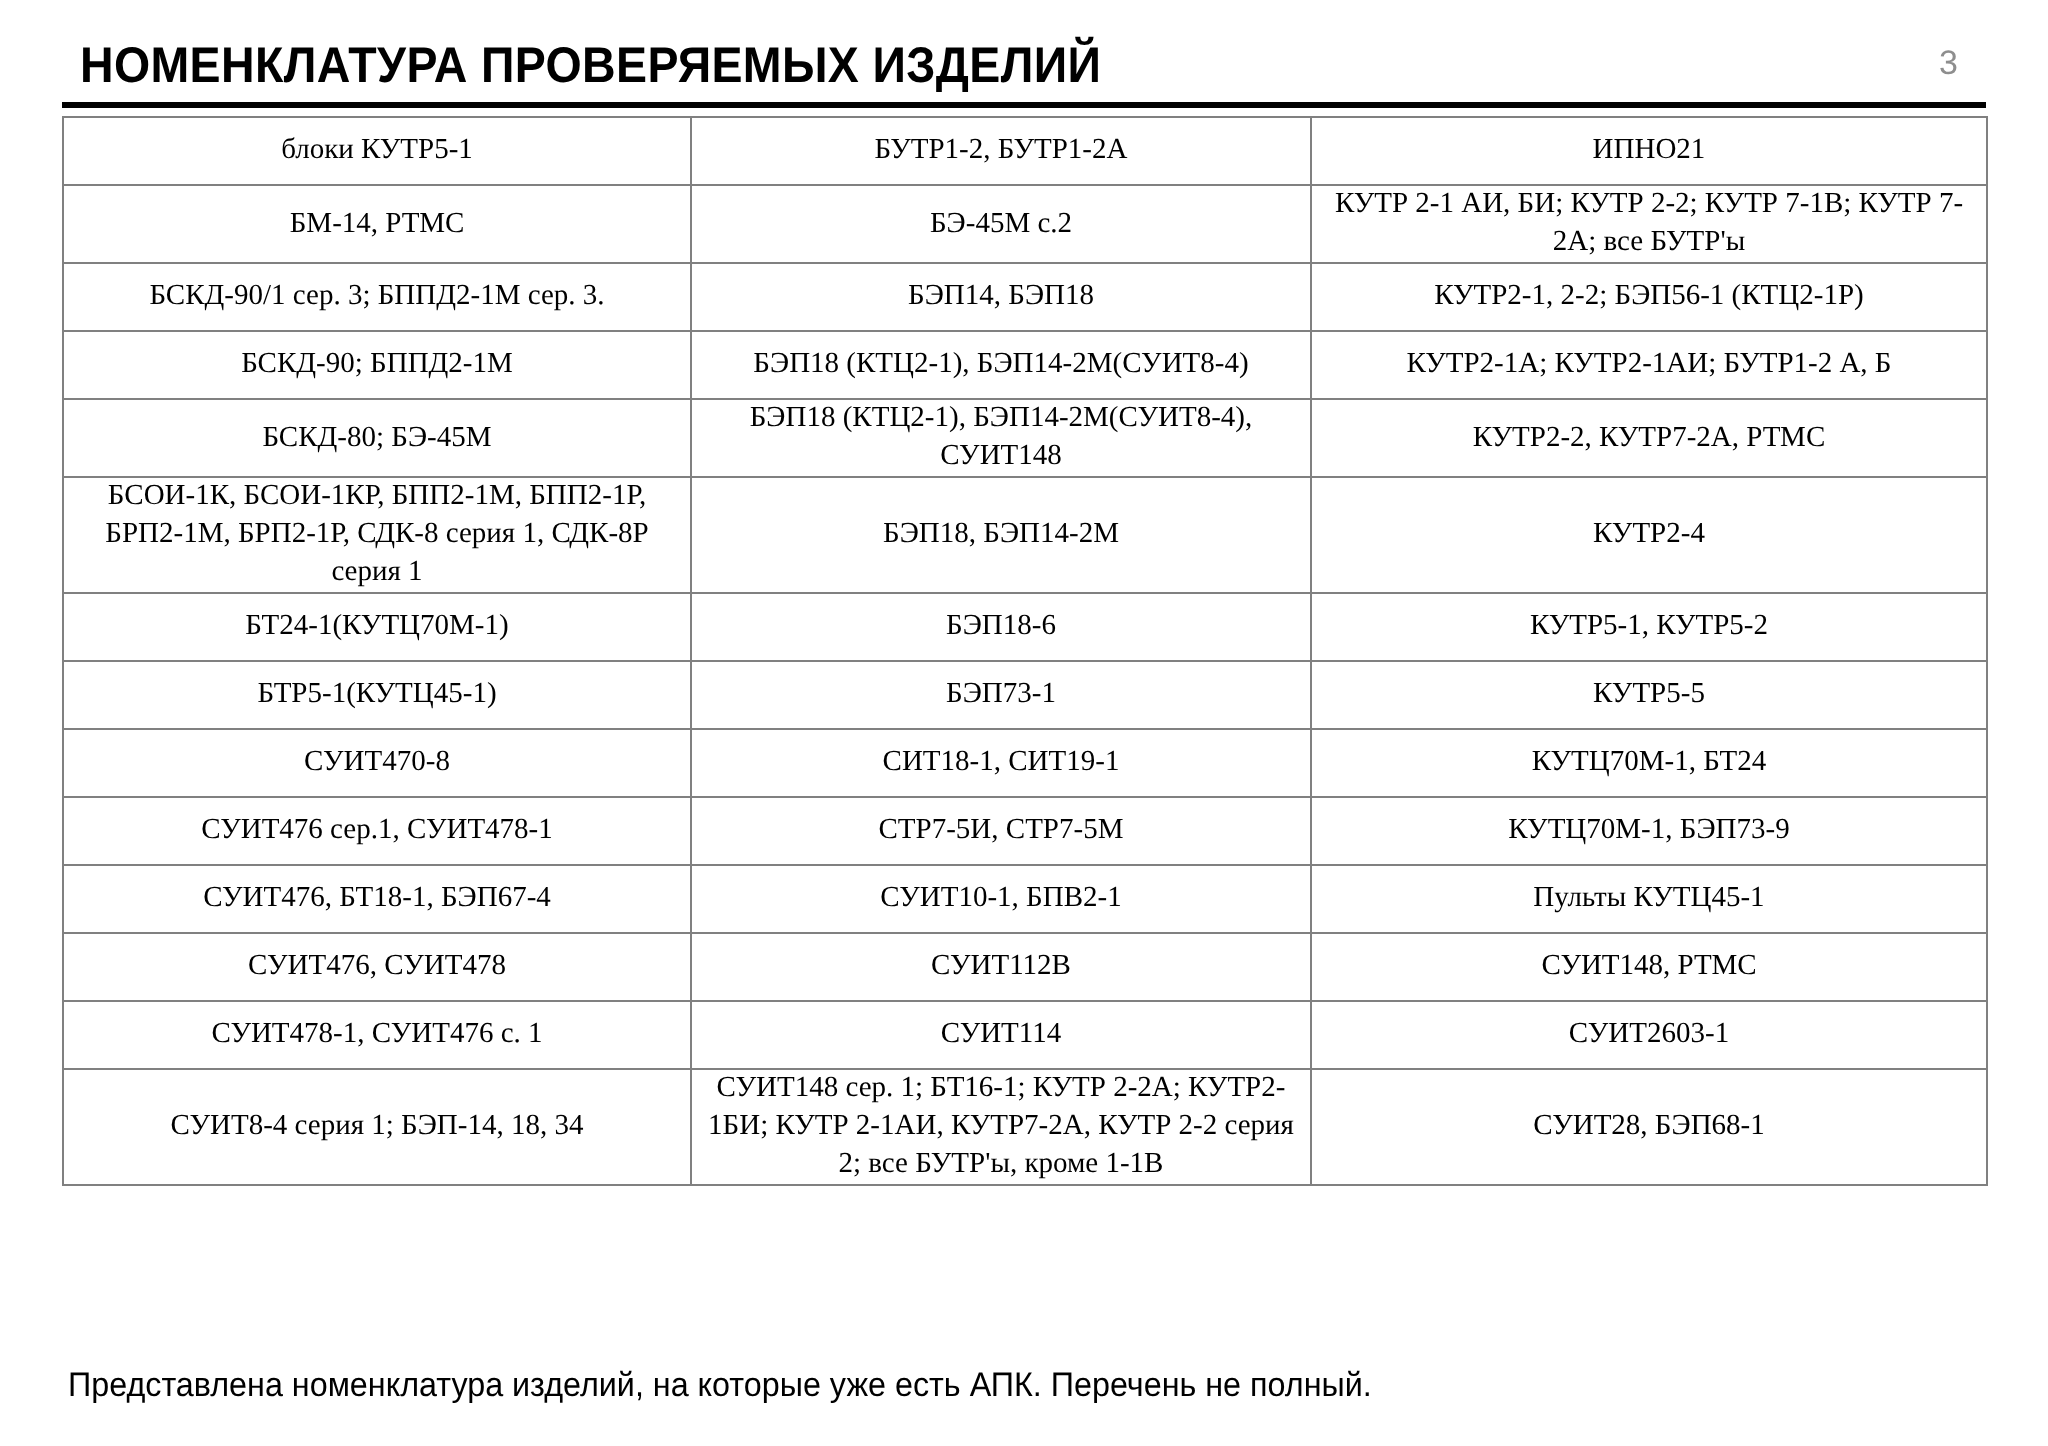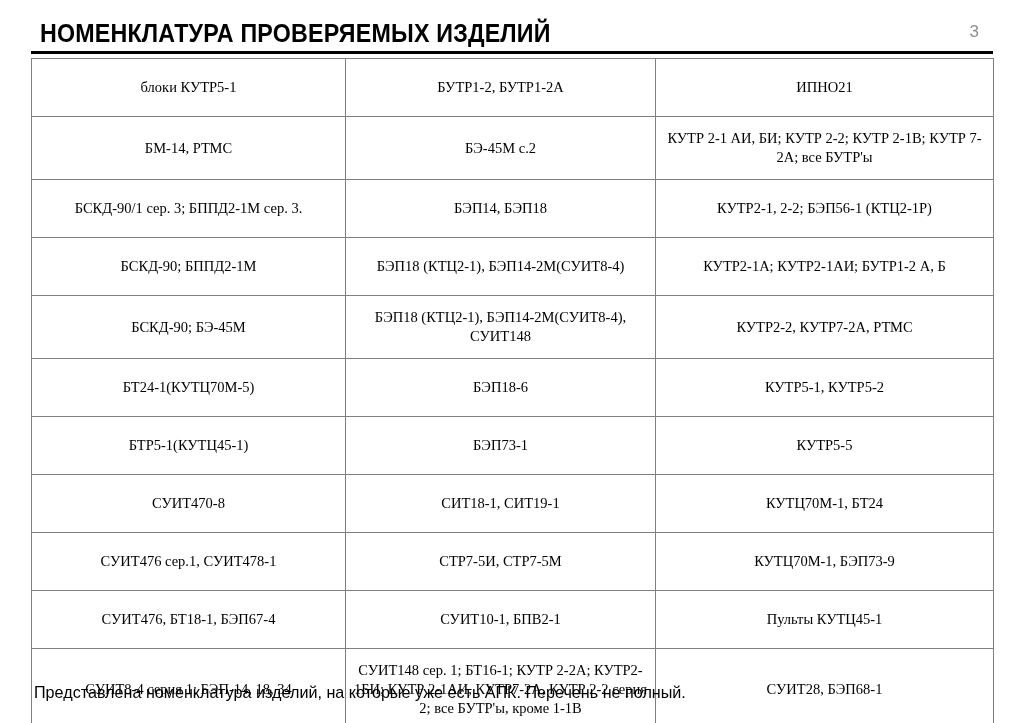--- a/index.html
+++ b/index.html
@@ -74,21 +74,21 @@
     width: 962px;
     table-layout: fixed;
   }
   table.nomenclature td {
     border: 1px solid #808080;
     text-align: center;
     vertical-align: middle;
     font-family: "Liberation Serif", "DejaVu Serif", serif;
     font-size: 14.5px;
     line-height: 19px;
-    padding: 12px 6px;
+    padding: 0 6px;
     color: #000000;
   }
   table.nomenclature col.c1 { width: 314px; }
   table.nomenclature col.c2 { width: 310px; }
   table.nomenclature col.c3 { width: 338px; }
 
   
   tr.r1 td { height: 33px; }
   tr.r2 td { height: 33px; }
 
@@ -127,39 +127,44 @@
       </colgroup>
       <tbody>
         <tr class="r1">
           <td>блоки КУТР5-1</td>
           <td>БУТР1-2, БУТР1-2А</td>
           <td>ИПНО21</td>
         </tr>
         <tr class="r2">
           <td>БМ-14, РТМС</td>
           <td>БЭ-45М с.2</td>
-          <td>КУТР 2-1 АИ, БИ; КУТР 2-2;  КУТР 2-1В; КУТР 7-2А;  все БУТР'ы</td>
+          <td>КУТР 2-1 АИ, БИ; КУТР 2-2;  КУТР 7-1В; КУТР 7-2А;  все БУТР'ы</td>
         </tr>
         <tr class="r1">
           <td>БСКД-90/1 сер. 3; БППД2-1М сер. 3.</td>
           <td>БЭП14, БЭП18</td>
           <td>КУТР2-1, 2-2; БЭП56-1 (КТЦ2-1Р)</td>
         </tr>
         <tr class="r1">
           <td>БСКД-90;  БППД2-1М</td>
           <td>БЭП18 (КТЦ2-1), БЭП14-2М(СУИТ8-4)</td>
           <td>КУТР2-1А;  КУТР2-1АИ;  БУТР1-2 А, Б</td>
         </tr>
         <tr class="r2">
-          <td>БСКД-90; БЭ-45М</td>
+          <td>БСКД-80; БЭ-45М</td>
           <td>БЭП18 (КТЦ2-1), БЭП14-2М(СУИТ8-4), СУИТ148</td>
           <td>КУТР2-2, КУТР7-2А, РТМС</td>
         </tr>
-        <tr class="r1">
-          <td>БТ24-1(КУТЦ70М-5)</td>
+        <tr>
+          <td>БСОИ-1К, БСОИ-1КР, БПП2-1М, БПП2-1Р, БРП2-1М, БРП2-1Р, СДК-8 серия 1, СДК-8Р серия 1</td>
+          <td>БЭП18, БЭП14-2М</td>
+          <td>КУТР2-4</td>
+        </tr>
+        <tr class="r1">
+          <td>БТ24-1(КУТЦ70М-1)</td>
           <td>БЭП18-6</td>
           <td>КУТР5-1, КУТР5-2</td>
         </tr>
         <tr class="r1">
           <td>БТР5-1(КУТЦ45-1)</td>
           <td>БЭП73-1</td>
           <td>КУТР5-5</td>
         </tr>
         <tr class="r1">
           <td>СУИТ470-8</td>
@@ -168,20 +173,30 @@
         </tr>
         <tr class="r1">
           <td>СУИТ476 сер.1, СУИТ478-1</td>
           <td>СТР7-5И, СТР7-5М</td>
           <td>КУТЦ70М-1, БЭП73-9</td>
         </tr>
         <tr class="r1">
           <td>СУИТ476, БТ18-1, БЭП67-4</td>
           <td>СУИТ10-1, БПВ2-1</td>
           <td>Пульты КУТЦ45-1</td>
+        </tr>
+        <tr class="r1">
+          <td>СУИТ476, СУИТ478</td>
+          <td>СУИТ112В</td>
+          <td>СУИТ148, РТМС</td>
+        </tr>
+        <tr class="r1">
+          <td>СУИТ478-1, СУИТ476 с. 1</td>
+          <td>СУИТ114</td>
+          <td>СУИТ2603-1</td>
         </tr>
         <tr>
           <td>СУИТ8-4 серия 1; БЭП-14, 18, 34</td>
           <td>СУИТ148 сер. 1; БТ16-1; КУТР 2-2А; КУТР2-1БИ; КУТР 2-1АИ, КУТР7-2А, КУТР 2-2 серия 2; все БУТР'ы, кроме 1-1В</td>
           <td>СУИТ28, БЭП68-1</td>
         </tr>
       </tbody>
     </table>
   </div>
 

